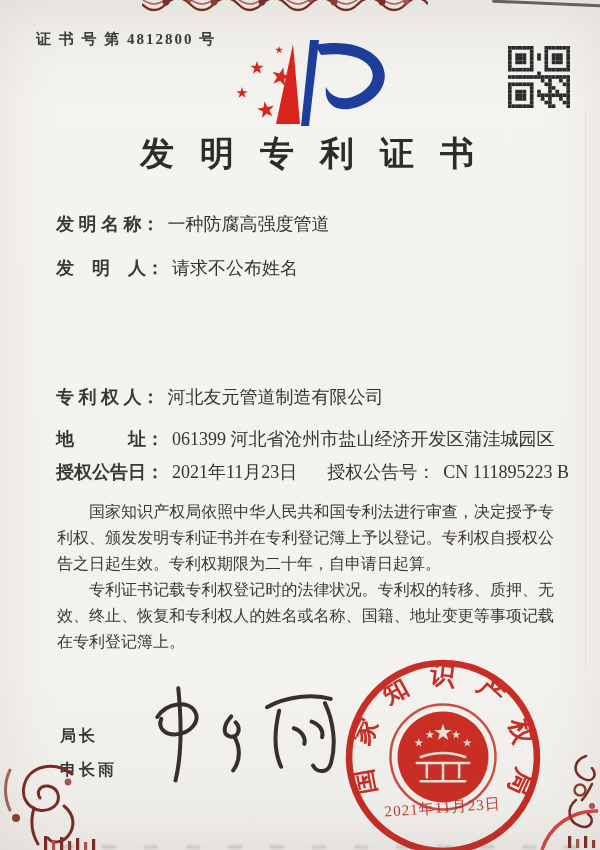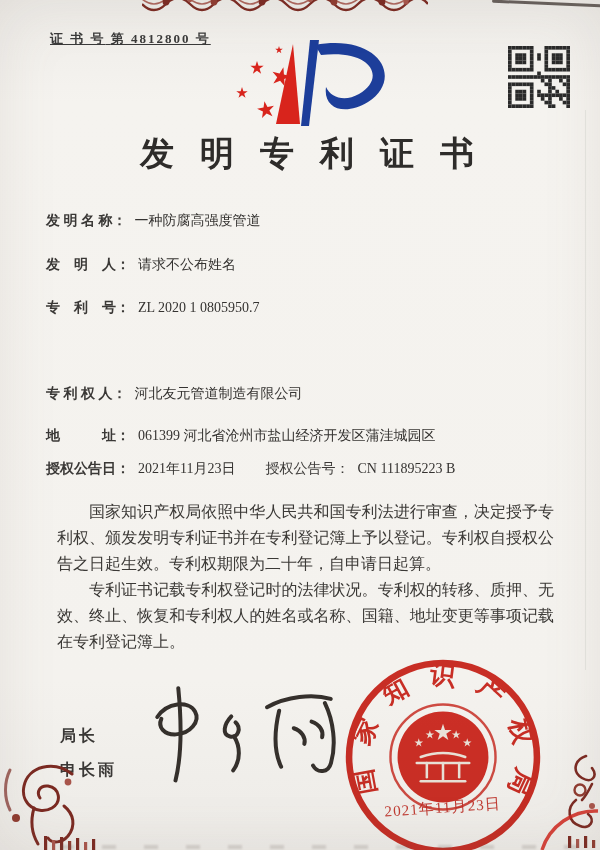--- a/index.html
+++ b/index.html
@@ -3,26 +3,26 @@
 <meta charset="utf-8">
 <style>
   html,body{margin:0;padding:0;}
   #page{
     position:relative;width:600px;height:850px;overflow:hidden;
     background:linear-gradient(180deg,#eeece8 0%,#f5f3ef 12%,#f4f2ee 80%,#edebe7 100%);
     font-family:"Liberation Serif","DejaVu Serif",serif;color:#333;
   }
   #page::after{content:"";position:absolute;inset:0;pointer-events:none;
     box-shadow:inset 0 0 60px rgba(120,110,95,.12);}
-  .cert-no{position:absolute;left:50px;top:30px;font-size:13px;letter-spacing:2px;color:#3a3a3a;font-weight:600;text-decoration:underline;}
+  .cert-no{position:absolute;left:36px;top:30px;font-size:15px;letter-spacing:2px;color:#3a3a3a;font-weight:600;}
   .logo{position:absolute;left:226px;top:36px;width:182px;height:94px;}
   .qr{position:absolute;left:508px;top:46px;width:62px;height:62px;}
   .title{position:absolute;left:0;top:131px;width:100%;text-align:center;
     font-size:34px;font-weight:bold;color:#2e2c2a;letter-spacing:26px;padding-left:40px;box-sizing:border-box;}
-  .frow{position:absolute;left:46px;width:500px;font-size:14px;white-space:nowrap;}
+  .frow{position:absolute;left:56px;width:500px;font-size:18px;white-space:nowrap;}
   .flabel{display:inline-block;font-weight:600;color:#3a3836;}
   .fvalue{margin-left:8px;color:#353331;}
   .flabel2{display:inline-block;font-weight:400;color:#3a3836;margin-left:30px;}
   .body-text{position:absolute;left:57px;top:499px;width:497px;font-size:16px;line-height:26px;color:#3b3936;text-align:justify;}
   .body-text p{margin:0;text-indent:2em;}
   .signer{position:absolute;left:60px;font-size:16px;font-weight:600;color:#3a3836;letter-spacing:3px;}
   .sig{position:absolute;left:128px;top:678px;width:232px;height:116px;transform:rotate(-2deg);}
   .seal{position:absolute;left:342px;top:656px;width:202px;height:202px;opacity:.95;mix-blend-mode:multiply;}
   .footer{position:absolute;left:0;top:816px;width:100%;text-align:center;font-size:12.5px;color:#3a3836;letter-spacing:2px;}
   .orn-top{position:absolute;left:142px;top:-4px;width:286px;height:22px;}
@@ -230,23 +230,20 @@
     </svg>
 
   <div class="title">发明专利证书</div>
 
   <div class="frow" style="top:212px">
     <span class="flabel">发 明 名 称：</span><span class="fvalue">一种防腐高强度管道</span>
   </div>
   <div class="frow" style="top:256px">
     <span class="flabel">发　明　人：</span><span class="fvalue">请求不公布姓名</span>
   </div>
-  <div class="frow" style="top:299px">
-    <span class="flabel">专　利　号：</span><span class="fvalue">ZL 2020 1 0805950.7</span>
-  </div>
   <div class="frow" style="top:385px">
     <span class="flabel">专 利 权 人：</span><span class="fvalue">河北友元管道制造有限公司</span>
   </div>
   <div class="frow" style="top:427px">
     <span class="flabel">地　　　址：</span><span class="fvalue">061399 河北省沧州市盐山经济开发区蒲洼城园区</span>
   </div>
   <div class="frow" style="top:460px">
     <span class="flabel">授权公告日：</span><span class="fvalue">2021年11月23日</span><span class="flabel2">授权公告号：</span><span class="fvalue">CN 111895223 B</span>
   </div>
 

